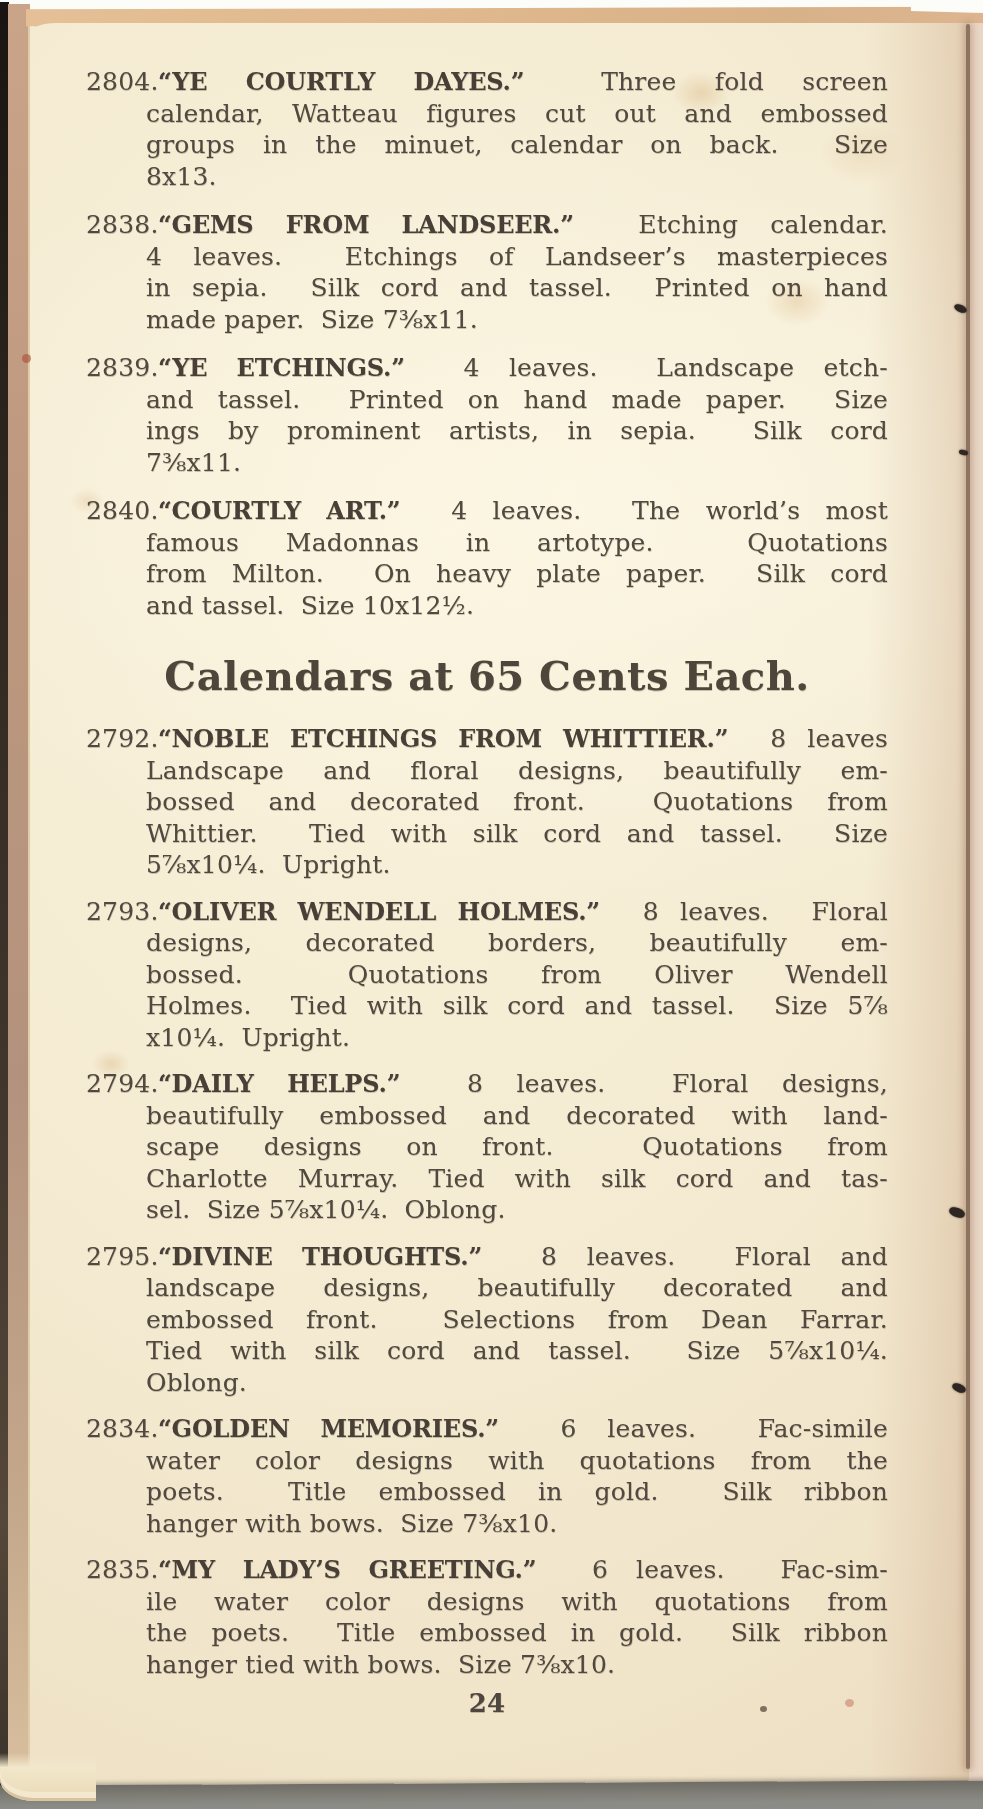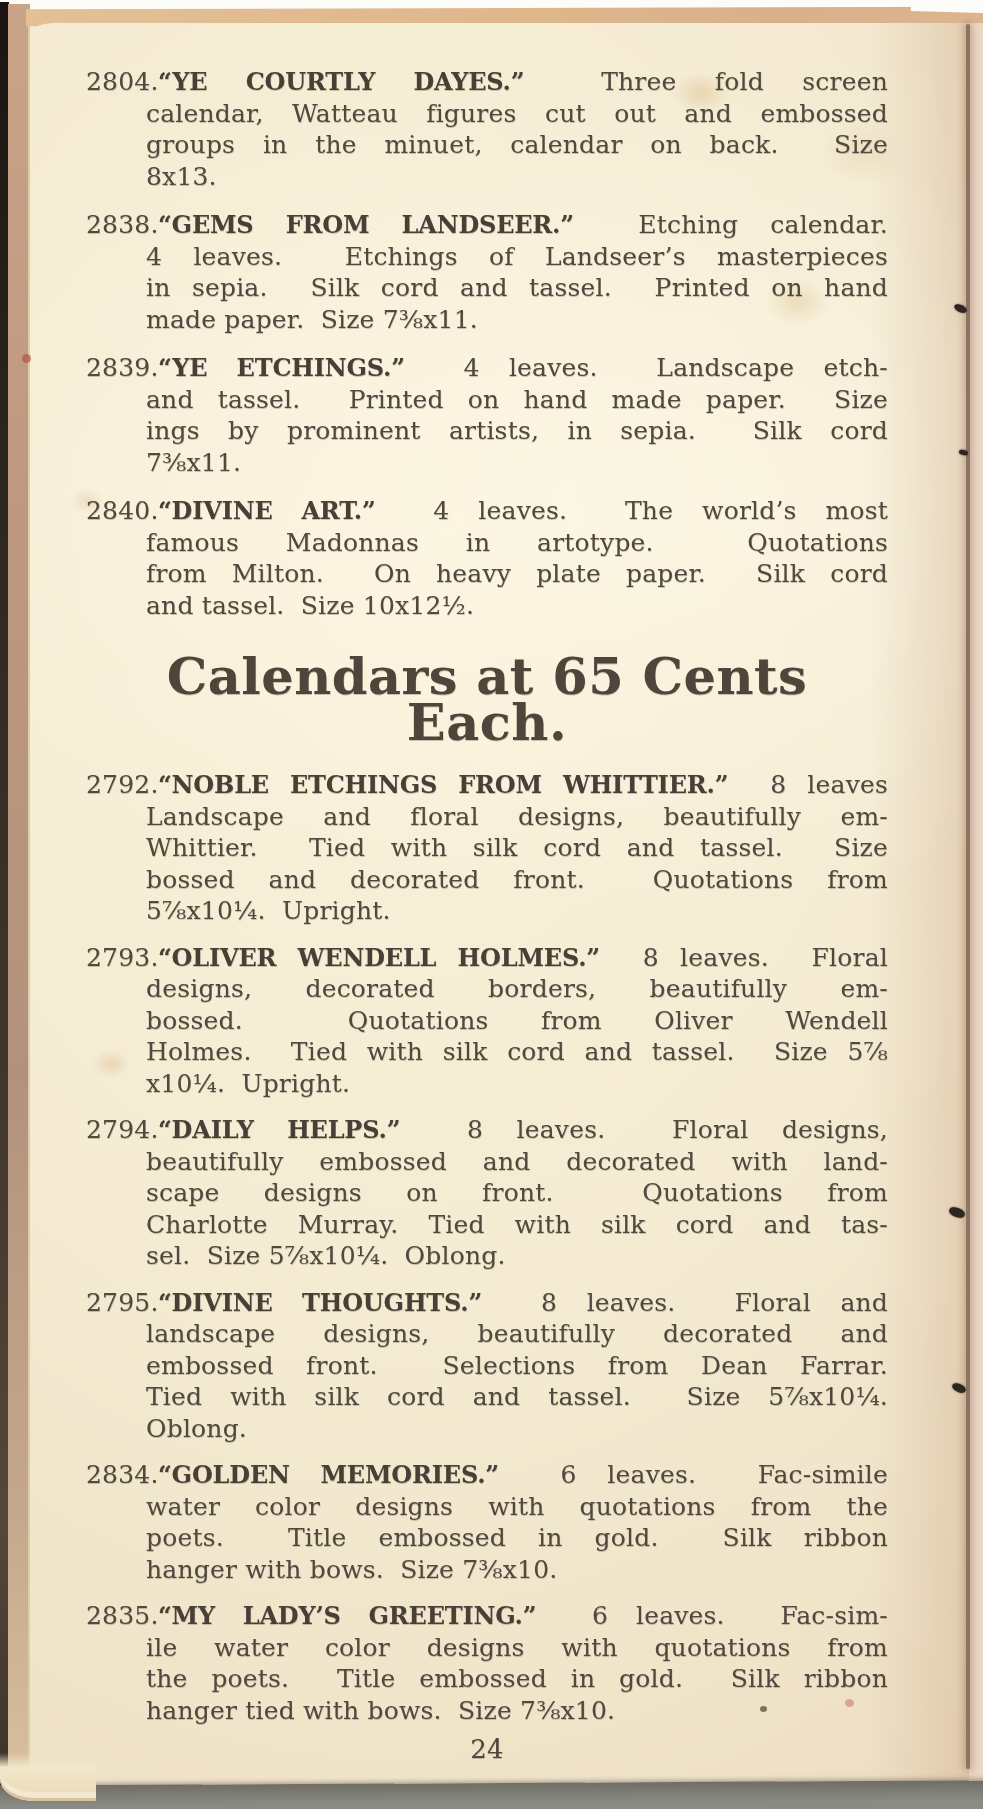--- a/index.html
+++ b/index.html
@@ -76,24 +76,24 @@
   .entry{margin-left:60px;margin-bottom:17px;}
   .list-bottom .entry{margin-bottom:15px;}
   .list-top .entry:last-child,.list-bottom .entry:last-child{margin-bottom:0;}
   .line{min-height:31.5px;}
   .jline{text-align:justify;text-align-last:justify;}
   .noj{text-align-last:left;}
   .first{margin-left:-60px;}
   .num{display:inline-block;width:72px;}
   .title{font-weight:bold;font-size:24px;letter-spacing:-.2px;color:#483f37;}
   .heading{
-    font-size:51px;line-height:46px;font-weight:bold;text-align:center;
+    font-size:40px;line-height:46px;font-weight:bold;text-align:center;
     margin:32px 0 24px 0;color:#4e453b;letter-spacing:.5px;
   }
-  .pagenum{text-align:center;font-size:26px;margin-top:8px;color:#4f463f;}
+  .pagenum{text-align:center;font-size:26px;margin-top:8px;color:#4f463f;font-weight:bold;}
 </style>
 </head>
 <body>
 
 <div class="abs white-top"></div>
 <div class="abs spine-dark"></div>
 <div class="abs spine-pink"></div>
 <div class="abs page-stack"></div>
 <div class="abs top-tan"></div>
 <div class="abs corner-nick"></div>
@@ -130,33 +130,33 @@
         <div class="line jline">in sepia.&nbsp; Silk cord and tassel.&nbsp; Printed on hand</div>
         <div class="line jline noj">made paper.&nbsp; Size 7⅜x11.</div>
       </div>
       <div class="entry">
         <div class="line first jline"><span class="num">2839.</span><b class="title">“YE ETCHINGS.”</b><span>&nbsp; 4 leaves.&nbsp; Landscape etch-</span></div>
         <div class="line jline">and tassel.&nbsp; Printed on hand made paper.&nbsp; Size</div>
         <div class="line jline">ings by prominent artists, in sepia.&nbsp; Silk cord</div>
         <div class="line jline noj">7⅜x11.</div>
       </div>
       <div class="entry">
-        <div class="line first jline"><span class="num">2840.</span><b class="title">“DIVINE ART.”</b><span>&nbsp; 4 leaves.&nbsp; The world’s most</span></div>
+        <div class="line first jline"><span class="num">2840.</span><b class="title">“COURTLY ART.”</b><span>&nbsp; 4 leaves.&nbsp; The world’s most</span></div>
         <div class="line jline">famous Madonnas in artotype.&nbsp; Quotations</div>
         <div class="line jline">from Milton.&nbsp; On heavy plate paper.&nbsp; Silk cord</div>
         <div class="line jline noj">and tassel.&nbsp; Size 10x12½.</div>
       </div>
     </div>
   <h2 class="heading">Calendars at 65 Cents Each.</h2>
   <div class="list-bottom" id="list-bottom">
       <div class="entry">
         <div class="line first jline"><span class="num">2792.</span><b class="title">“NOBLE ETCHINGS FROM WHITTIER.”</b><span>&nbsp; 8 leaves</span></div>
         <div class="line jline">Landscape and floral designs, beautifully em-</div>
+        <div class="line jline">bossed and decorated front.&nbsp; Quotations from</div>
         <div class="line jline">Whittier.&nbsp; Tied with silk cord and tassel.&nbsp; Size</div>
-        <div class="line jline">bossed and decorated front.&nbsp; Quotations from</div>
         <div class="line jline noj">5⅞x10¼.&nbsp; Upright.</div>
       </div>
       <div class="entry">
         <div class="line first jline"><span class="num">2793.</span><b class="title">“OLIVER WENDELL HOLMES.”</b><span>&nbsp; 8 leaves.&nbsp; Floral</span></div>
         <div class="line jline">designs, decorated borders, beautifully em-</div>
         <div class="line jline">bossed.&nbsp; Quotations from Oliver Wendell</div>
         <div class="line jline">Holmes.&nbsp; Tied with silk cord and tassel.&nbsp; Size 5⅞</div>
         <div class="line jline noj">x10¼.&nbsp; Upright.</div>
       </div>
       <div class="entry">

